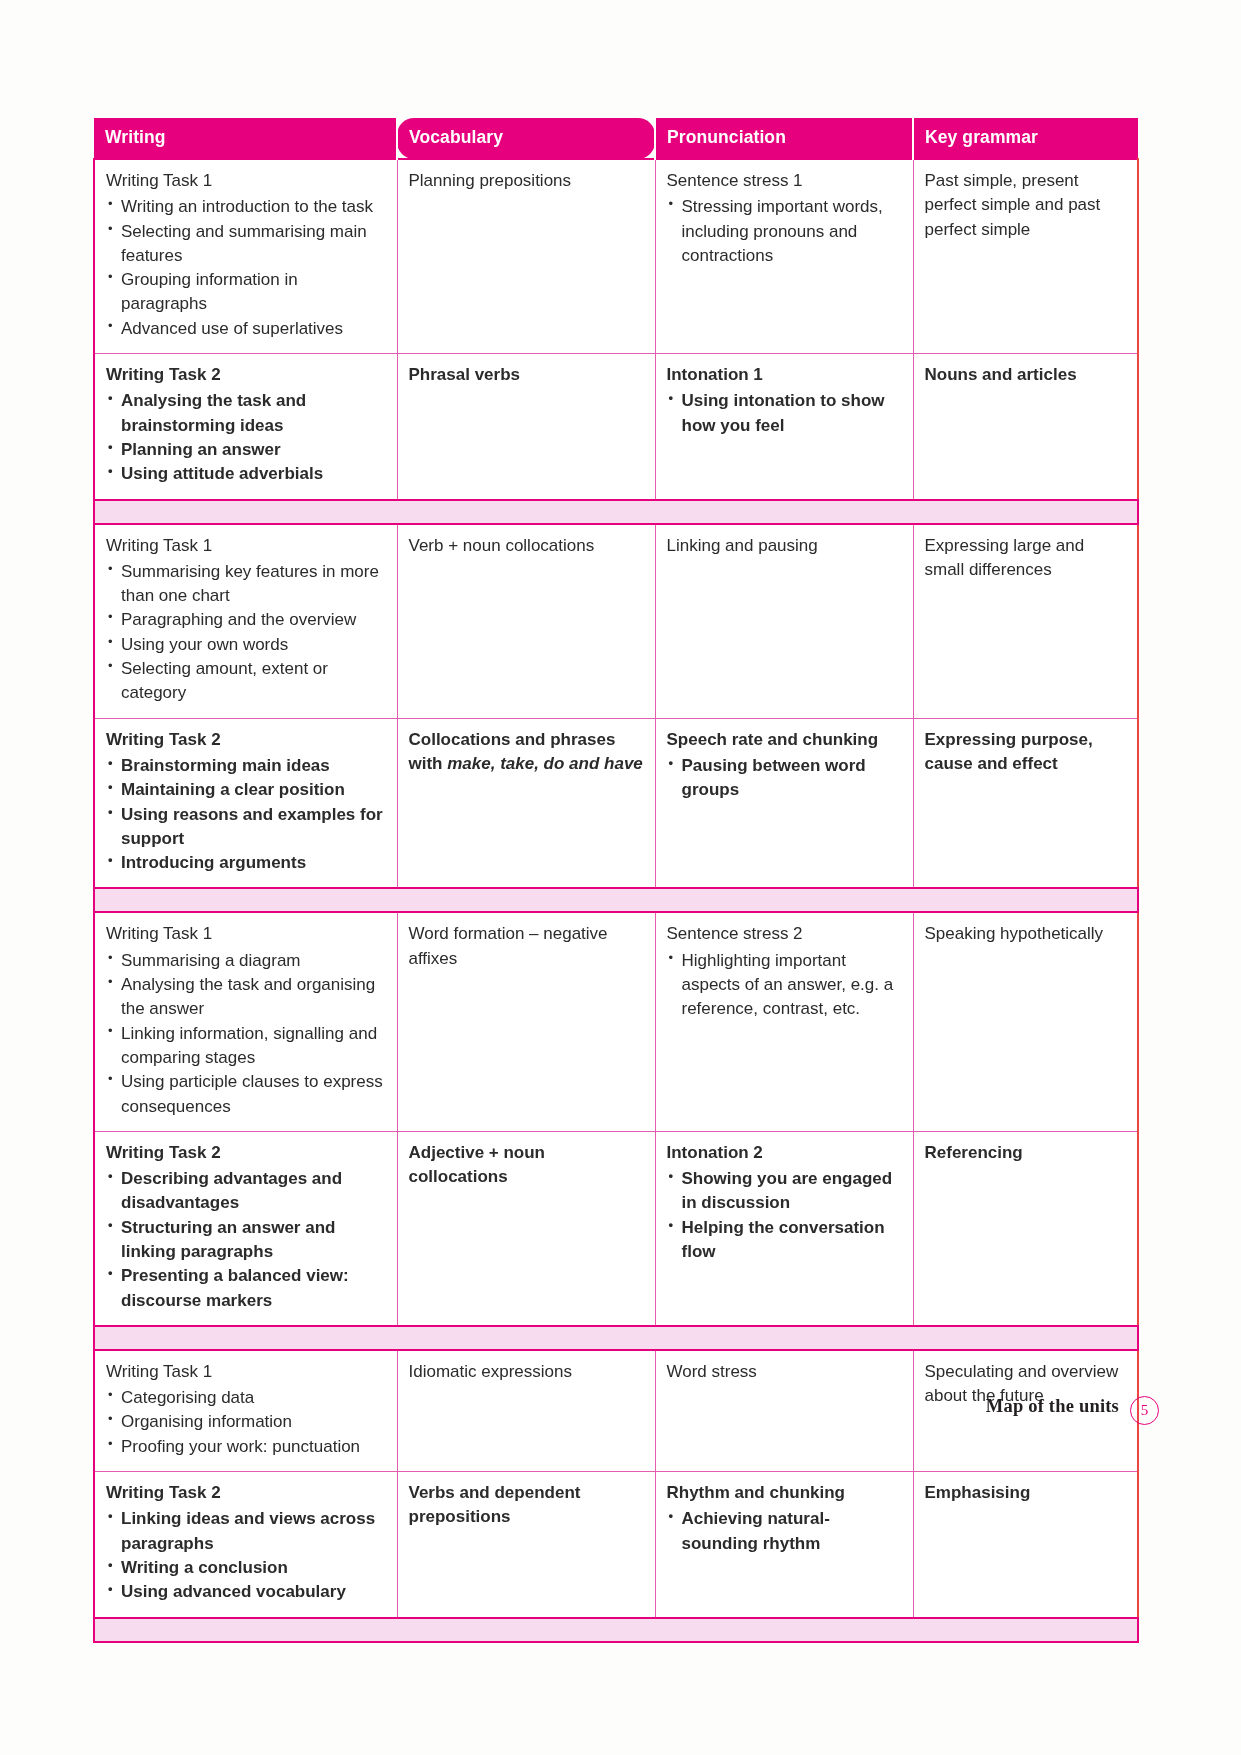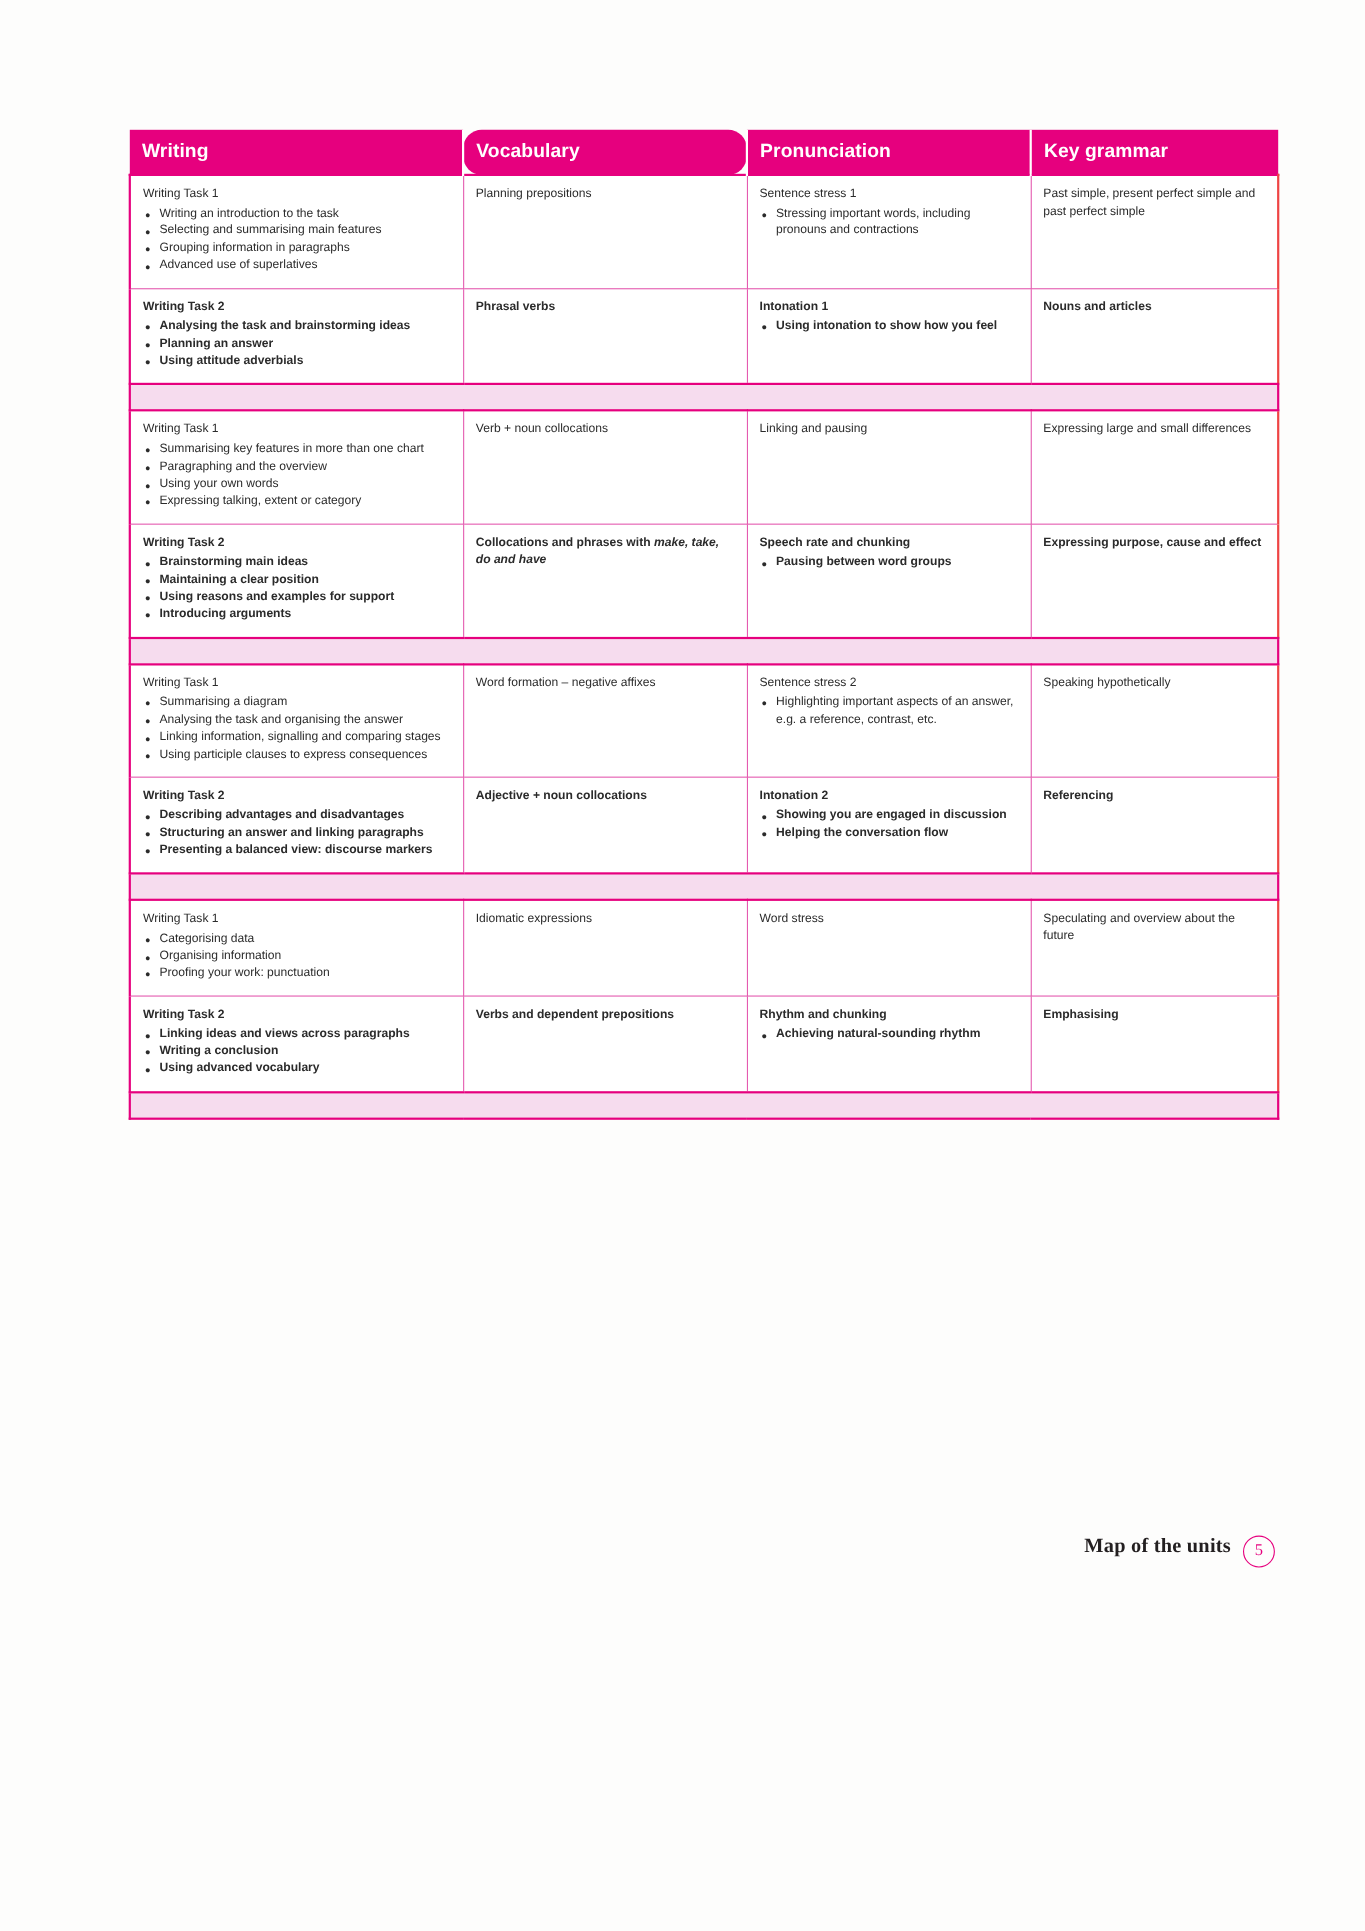--- a/index.html
+++ b/index.html
@@ -27,21 +27,20 @@
     position: absolute;
     left: 93px;
     top: 118px;
     width: 954px;
   }
 
   table.map-table {
     width: 100%;
     border-collapse: collapse;
     table-layout: fixed;
-    margin-left: 24px;
   }
 
   
   thead th {
     background: #e6007e;
     color: #ffffff;
     text-align: left;
     font-size: 17.5px;
     font-weight: bold;
     padding: 9px 10px 10px 11px;
@@ -49,21 +48,21 @@
     letter-spacing: .1px;
     vertical-align: middle;
   }
   thead th:last-child { border-right: none; }
 
   
   td.cell {
     border: 1px solid #e45bb0;
     vertical-align: top;
     padding: 9px 11px 12px 11px;
-    font-size: 11px;
+    font-size: 17px;
     line-height: 1.43;
     color: #2b2b2b;
     background: #ffffff;
   }
 
   td.cell.first { border-left: 2px solid #e6007e; }
   td.cell.last  { border-right: 2px solid #ef4444; }
 
   tr.row-a td.cell { border-top: 2px solid #e6007e; }
   tr.row-b td.cell { border-bottom: 2px solid #e6007e; font-weight: bold; }
@@ -199,21 +198,21 @@
         <tr class="sep">
           <td colspan="4"></td>
         </tr>
         <tr class="row-a">
           <td class="cell first">
             <p class="cell-title">Writing Task 1</p>
             <ul class="points">
               <li>Summarising key features in more than one chart</li>
               <li>Paragraphing and the overview</li>
               <li>Using your own words</li>
-              <li>Expressing talking, extent or category</li>
+              <li>Selecting amount, extent or category</li>
             </ul>
           </td>
           <td class="cell">
             <p class="cell-title">Verb + noun collocations</p>
           </td>
           <td class="cell">
             <p class="cell-title">Linking and pausing</p>
           </td>
           <td class="cell last">
             <p class="cell-title">Expressing large and small differences</p>

